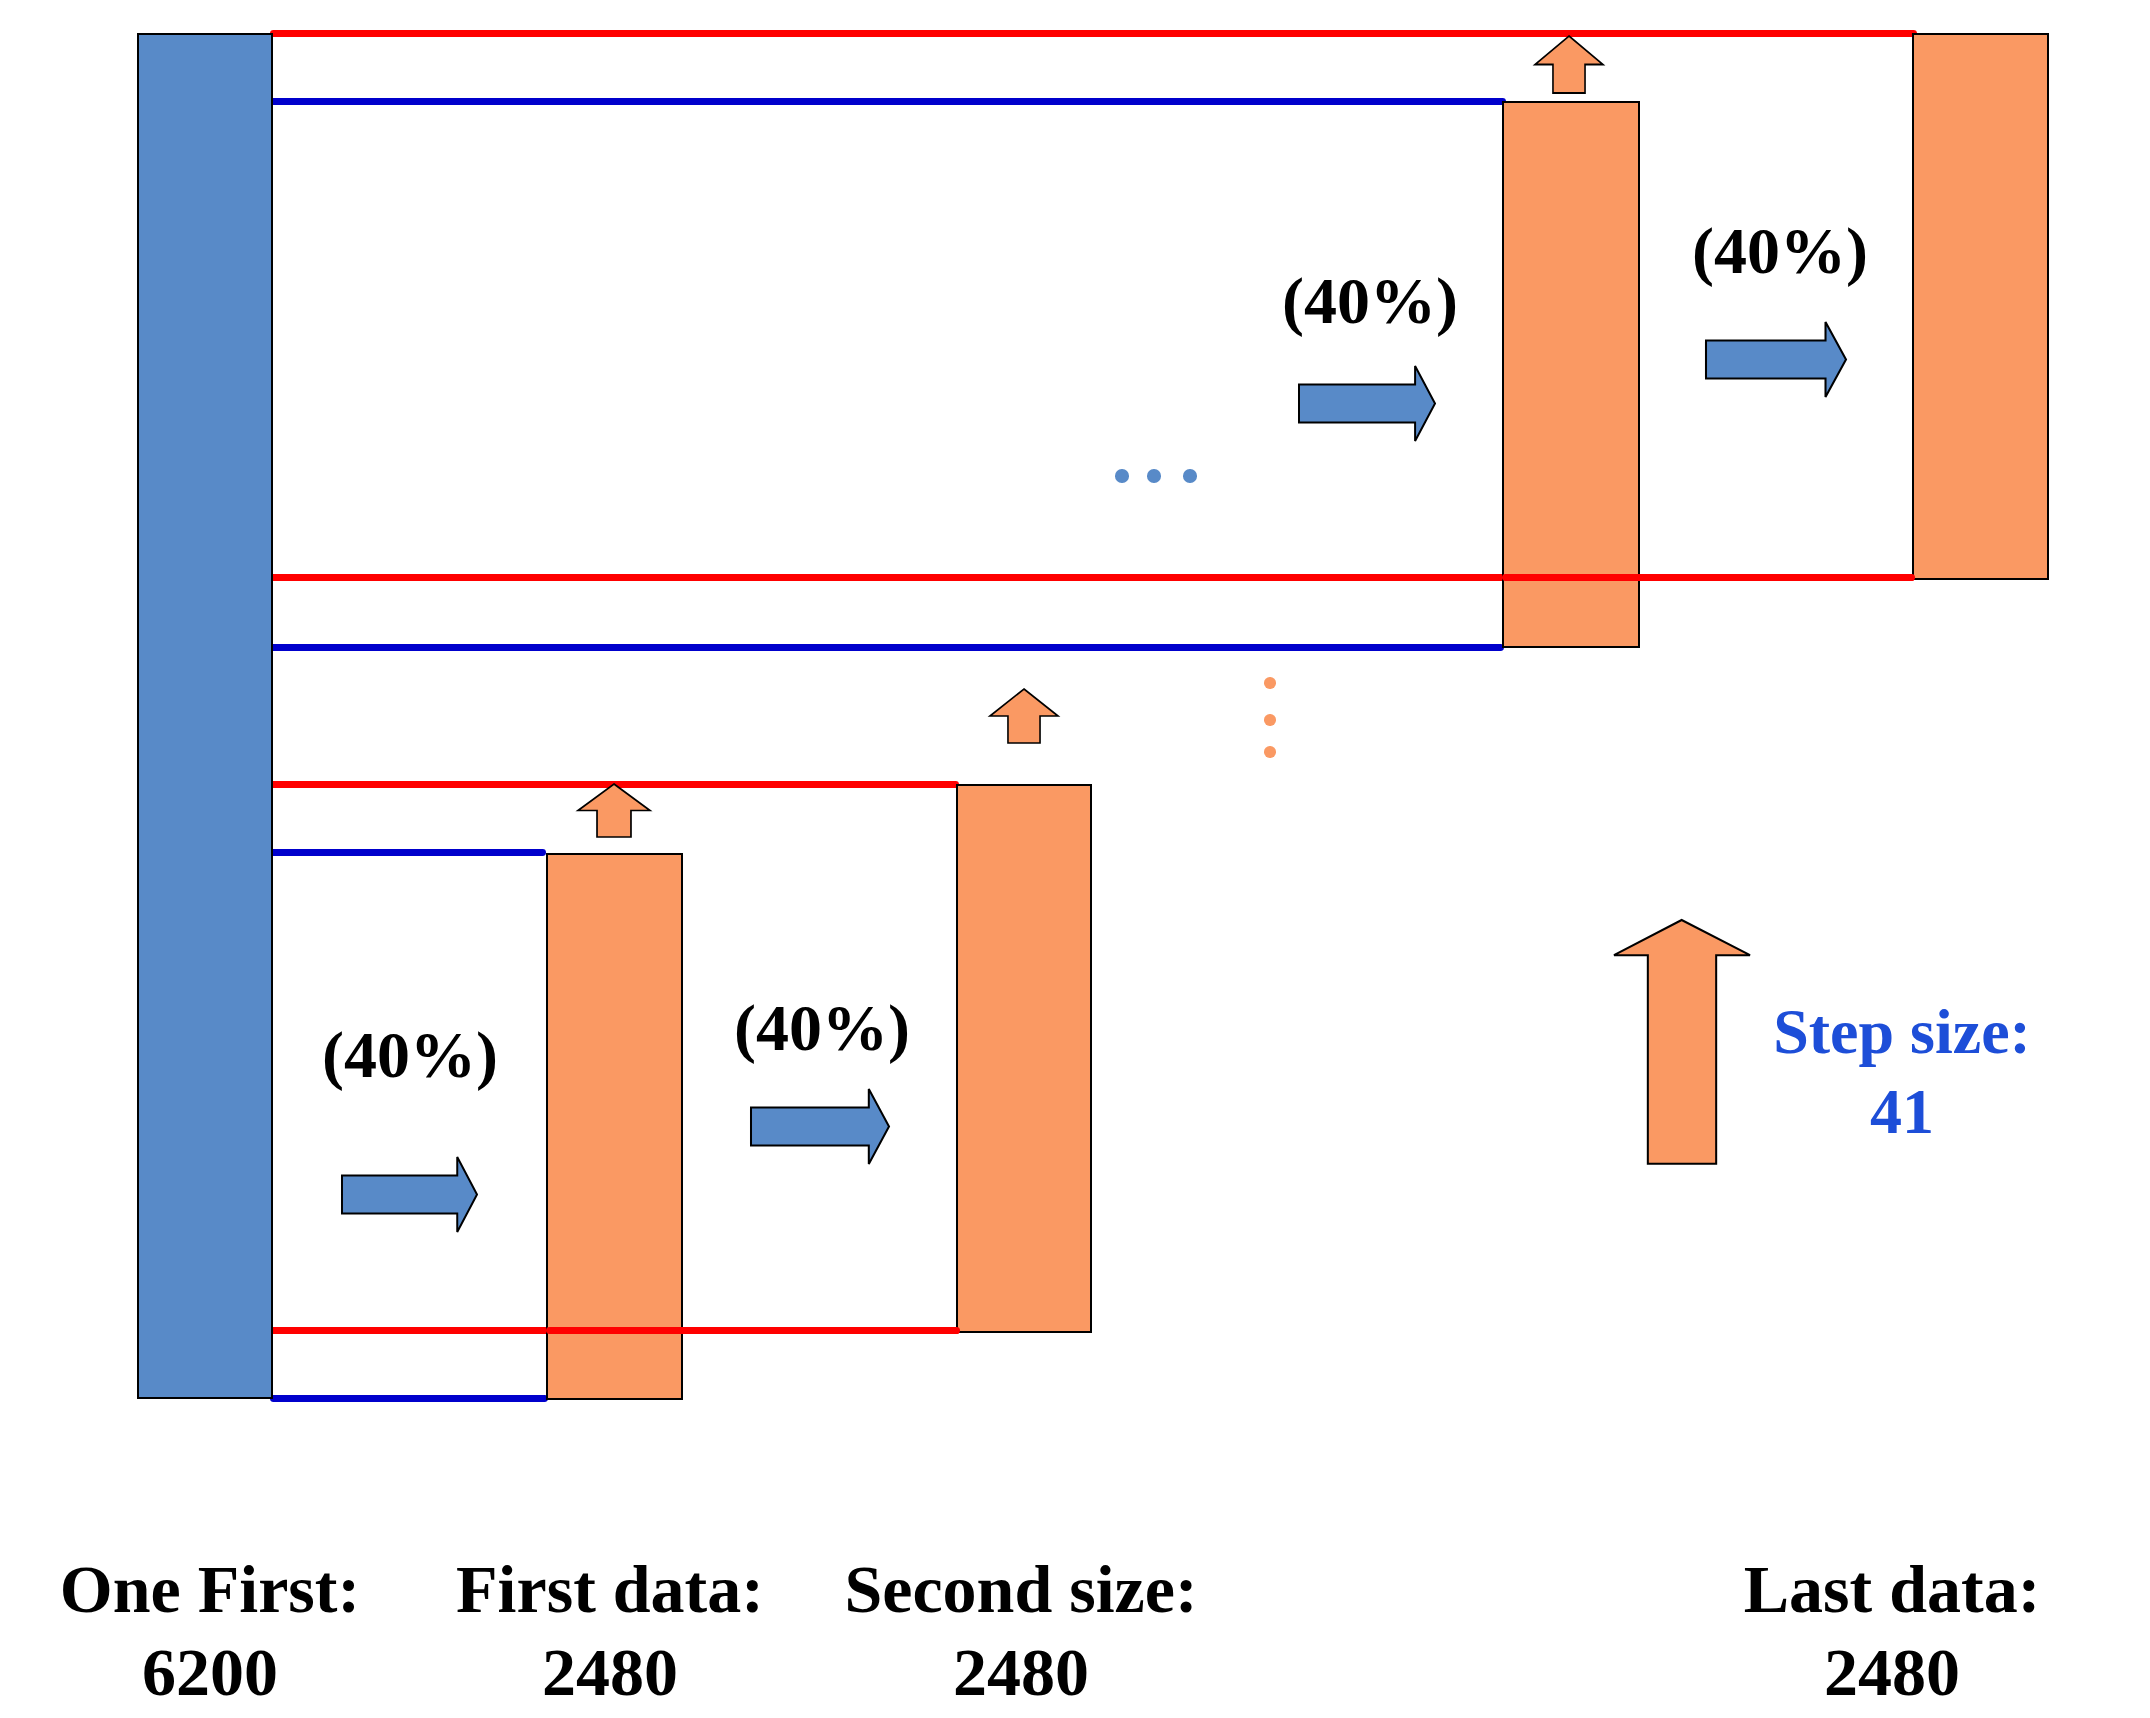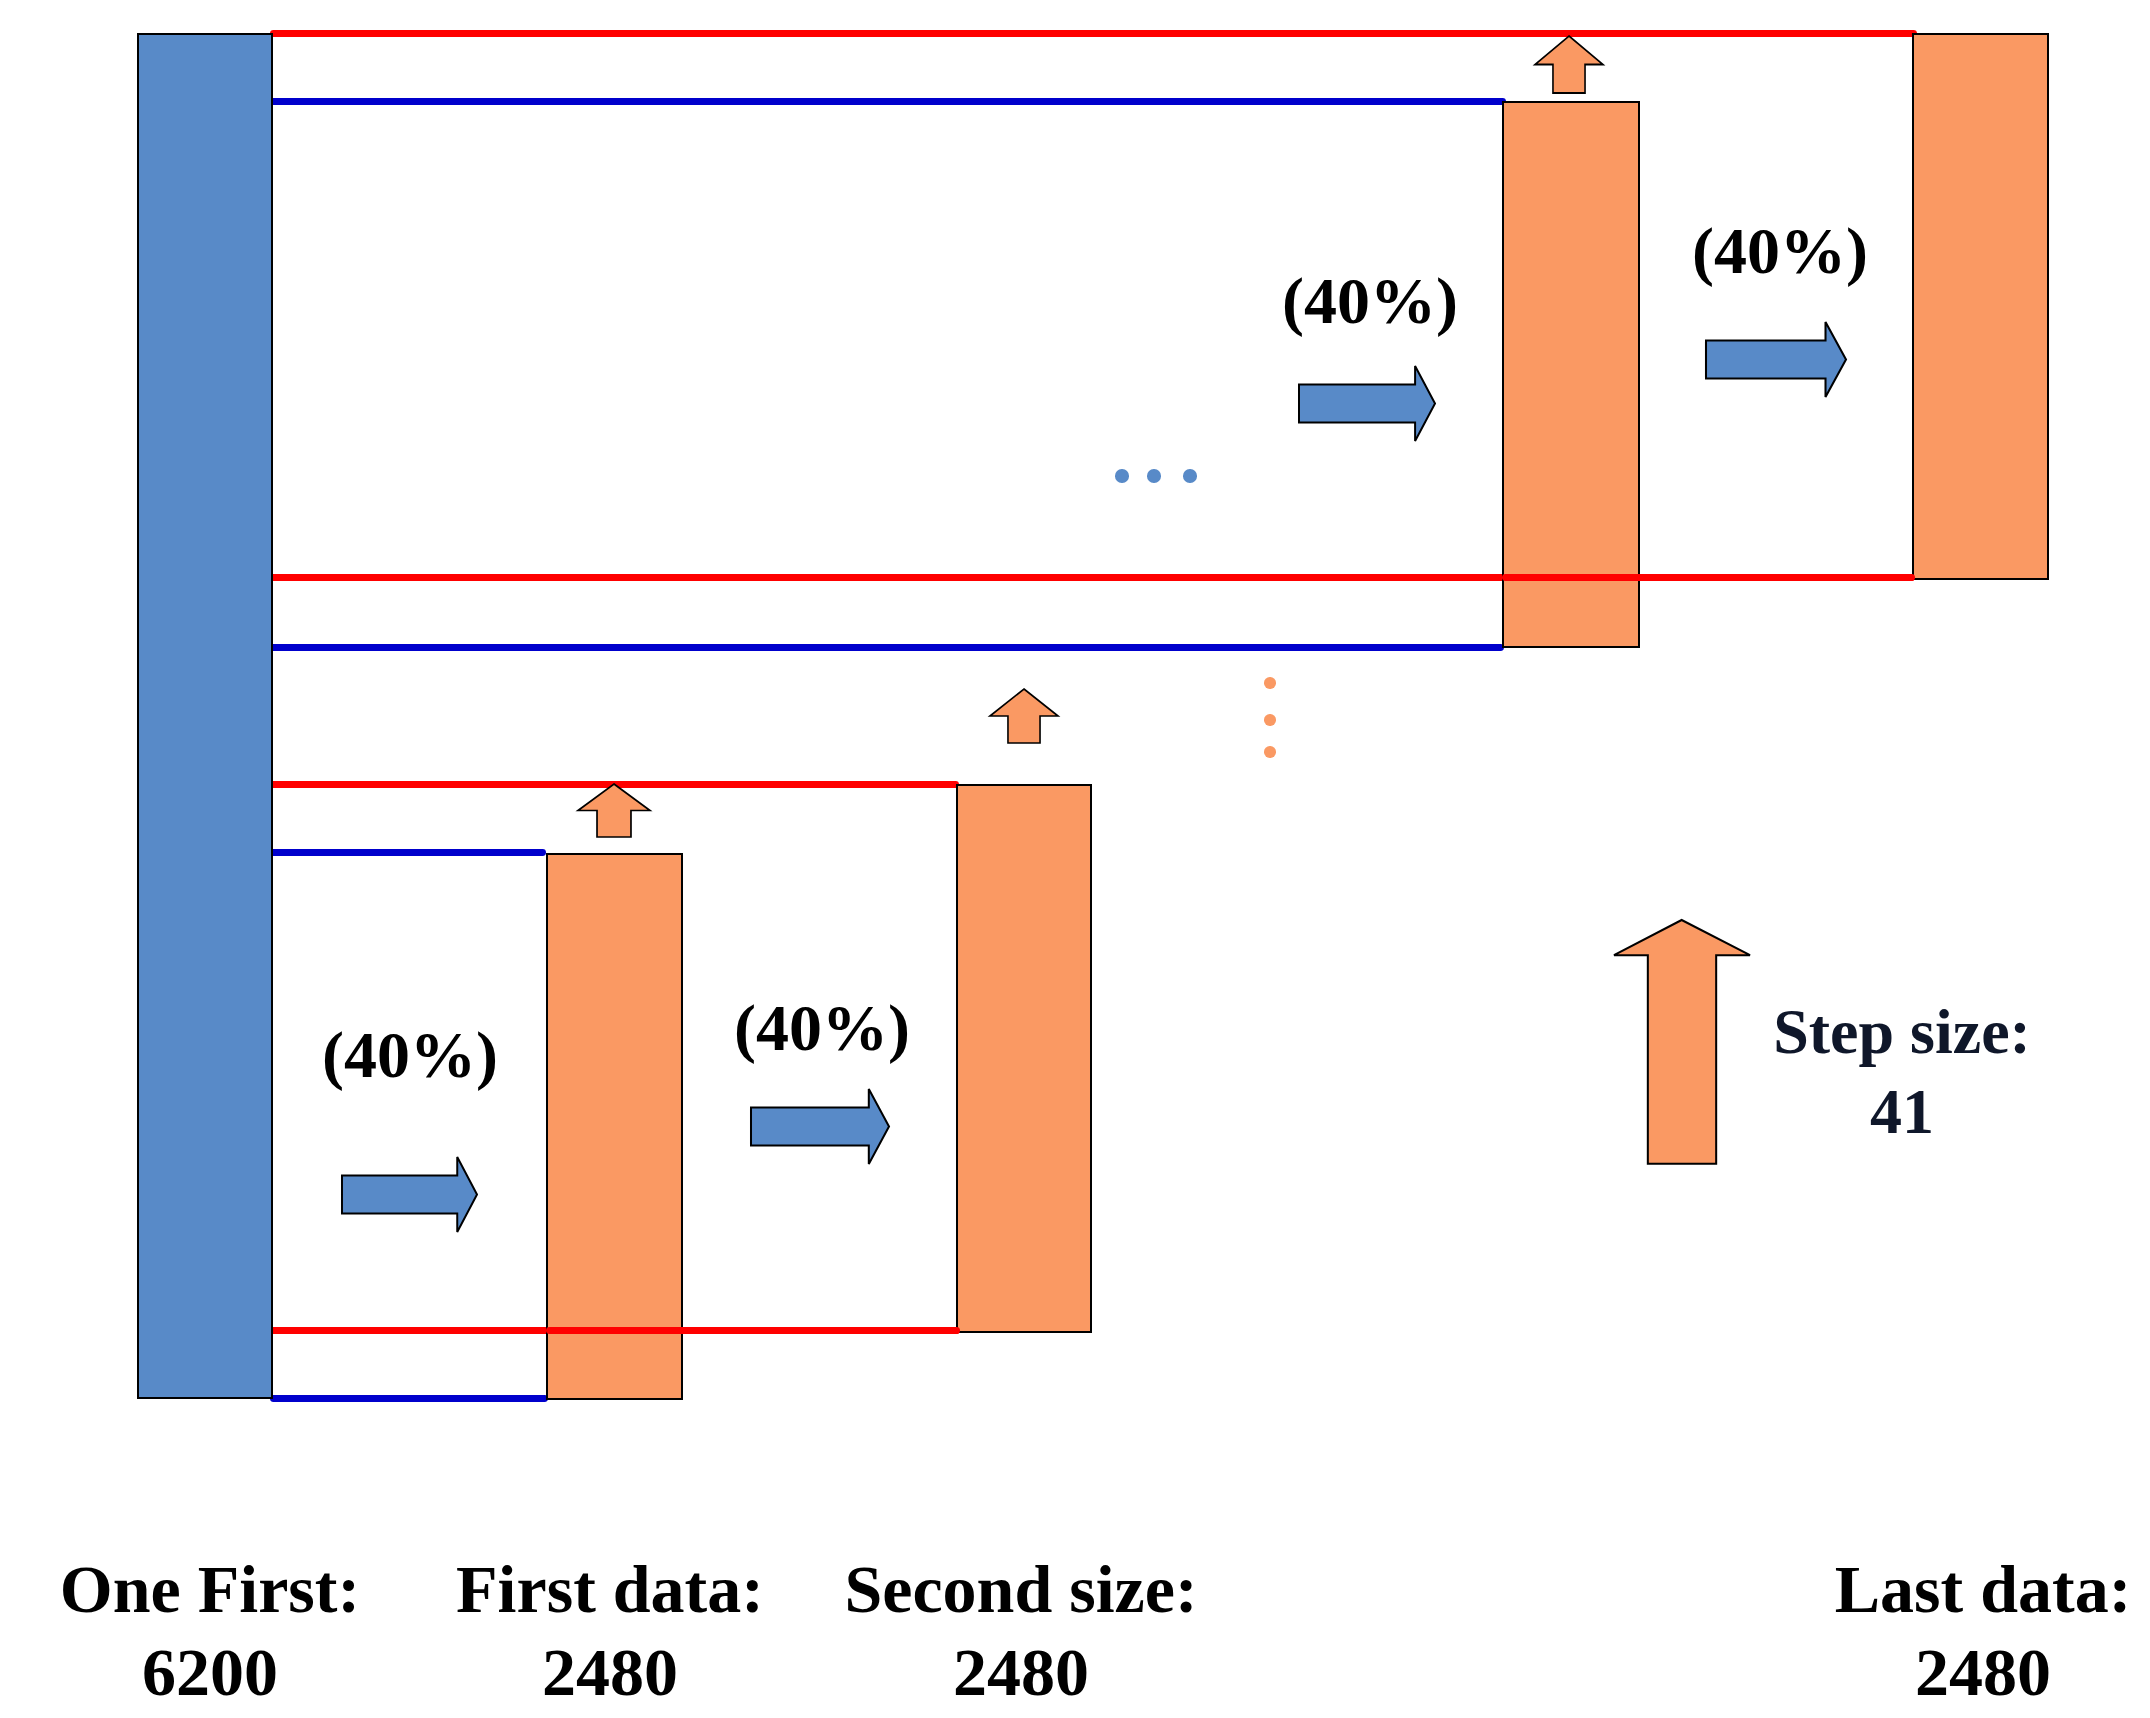--- a/index.html
+++ b/index.html
@@ -9,21 +9,21 @@
   .rect{position:absolute;background:var(--orange);border:2px solid #000;box-sizing:border-box;}
   .bar{position:absolute;background:var(--blue);border:2px solid #000;box-sizing:border-box;}
   .line{position:absolute;height:6.8px;border-radius:3.4px;}
   .red{background:var(--red);}
   .navy{background:var(--navy);}
   .pct{position:absolute;transform:translate(-50%,-50%);font-weight:bold;font-size:66px;color:#000;white-space:nowrap;}
   .dot{position:absolute;border-radius:50%;}
   .bdot{width:13.5px;height:13.5px;background:var(--blue);}
   .odot{width:11.5px;height:11.5px;background:var(--orange);}
   .steptext{position:absolute;transform:translate(-50%,-50%);text-align:center;font-weight:bold;
-            font-size:64px;line-height:80px;color:#0f172a;white-space:nowrap;}
+            font-size:64px;line-height:80px;color:#1d4ed8;white-space:nowrap;}
   .blabel{position:absolute;transform:translateX(-50%);text-align:center;font-weight:bold;
           font-size:68px;line-height:83px;color:#000;white-space:nowrap;top:1548px;}
   svg{position:absolute;overflow:visible;}
 </style>
 </head>
 <body>
 
 <div class="line red" style="left:270px;top:30px;width:1647px;"></div>
 <div class="line navy" style="left:270px;top:98px;width:1236px;"></div>
 <div class="line red" style="left:270px;top:574px;width:1645px;"></div>
@@ -95,17 +95,17 @@
   <div>6200</div>
 </div>
 <div class="blabel" style="left:610px;">
   <div>First data:</div>
   <div>2480</div>
 </div>
 <div class="blabel" style="left:1021px;">
   <div>Second size:</div>
   <div>2480</div>
 </div>
-<div class="blabel" style="left:1983px;">
+<div class="blabel" style="left:1892px;">
   <div>Last data:</div>
   <div>2480</div>
 </div>
 
 
 </body></html>

